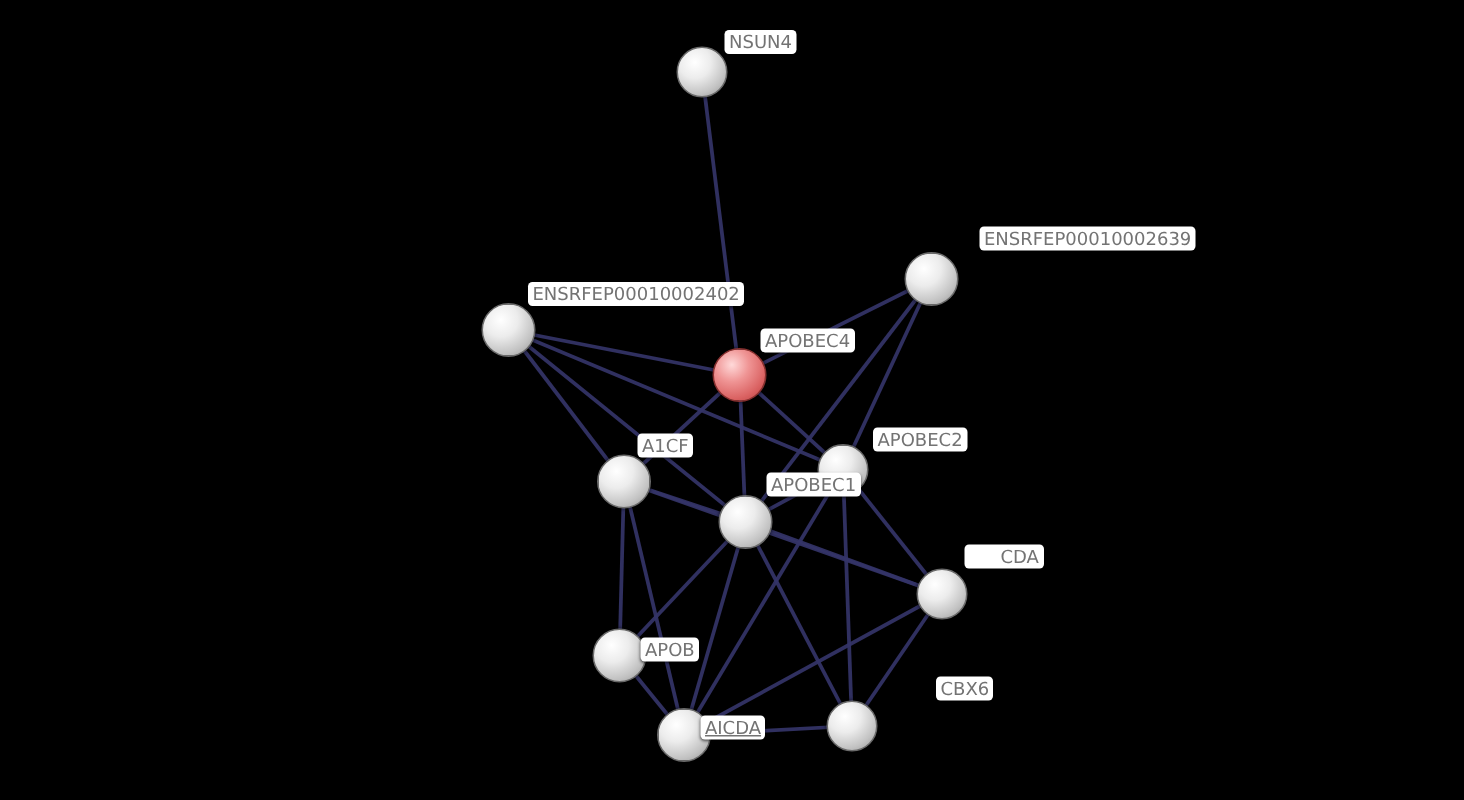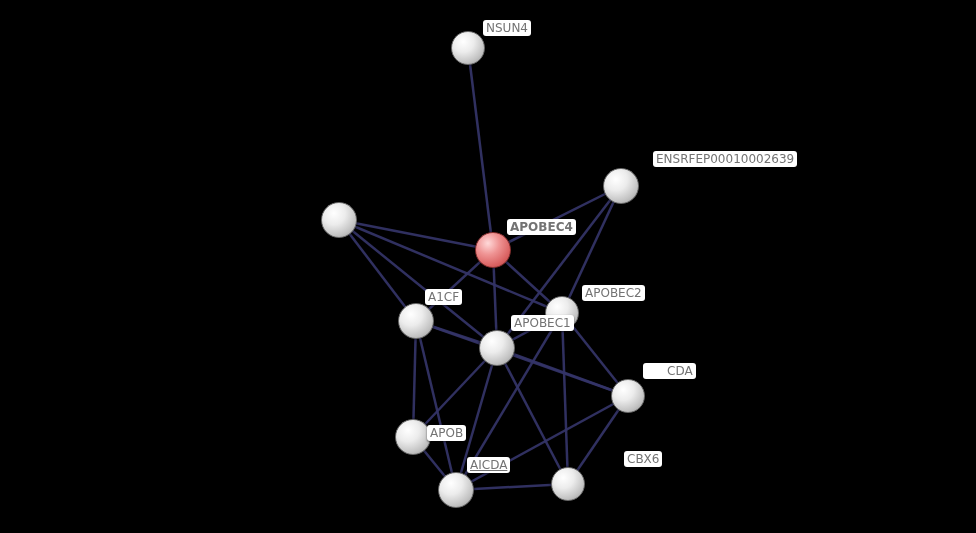--- a/index.html
+++ b/index.html
@@ -81,29 +81,30 @@
       <line x1="628" y1="396" x2="456" y2="490" stroke="#343468" stroke-width="2.5" stroke-opacity="0.92"></line>
       <line x1="628" y1="396" x2="568" y2="484" stroke="#343468" stroke-width="2.5" stroke-opacity="0.92"></line>
       <line x1="413" y1="437" x2="456" y2="490" stroke="#343468" stroke-width="2.5" stroke-opacity="0.92"></line>
       <line x1="456" y1="490" x2="568" y2="484" stroke="#343468" stroke-width="2.5" stroke-opacity="0.92"></line>
     </svg>
 <div class="node white" style="left: 451px; top: 31px; width: 34px; height: 34px;"></div>
     <div class="node-label" style="left: 483px; top: 20px;">NSUN4</div>
     <div class="node white" style="left: 603px; top: 168px; width: 36px; height: 36px;"></div>
     <div class="node-label" style="left: 633px; top: 151px; margin-left: 20px;">ENSRFEP00010002639</div>
     <div class="node white" style="left: 321px; top: 202px; width: 36px; height: 36px;"></div>
+    <div class="node-label" style="left: 352px; top: 188px;">ENSRFEP00010002402</div>
     <div class="node red" style="left: 475px; top: 232px; width: 36px; height: 36px;"></div>
-    <div class="node-label" style="left: 507px; top: 219px; font-weight: bold;">APOBEC4</div>
+    <div class="node-label" style="left: 507px; top: 219px;">APOBEC4</div>
     <div class="node white" style="left: 545px; top: 296px; width: 34px; height: 34px;"></div>
     <div class="node-label" style="left: 582px; top: 285px;">APOBEC2</div>
     <div class="node white" style="left: 398px; top: 303px; width: 36px; height: 36px;"></div>
     <div class="node-label" style="left: 425px; top: 289px;">A1CF</div>
     <div class="node white" style="left: 479px; top: 330px; width: 36px; height: 36px;"></div>
     <div class="node-label" style="left: 511px; top: 315px;">APOBEC1</div>
     <div class="node white" style="left: 611px; top: 379px; width: 34px; height: 34px;"></div>
     <div class="node-label" style="left: 643px; top: 363px; padding-left: 24px;">CDA</div>
     <div class="node white" style="left: 395px; top: 419px; width: 36px; height: 36px;"></div>
     <div class="node-label" style="left: 427px; top: 425px;">APOB</div>
     <div class="node white" style="left: 551px; top: 467px; width: 34px; height: 34px;"></div>
     <div class="node-label" style="left: 578px; top: 451px; margin-left: 46px;">CBX6</div>
     <div class="node white" style="left: 438px; top: 472px; width: 36px; height: 36px;"></div>
-    <div class="node-label" style="left: 467px; top: 457px; text-decoration: underline;">AICDA</div>
+    <div class="node-label" style="left: 467px; top: 477px; text-decoration: underline;">AICDA</div>
   </div>
 
 </body></html>

